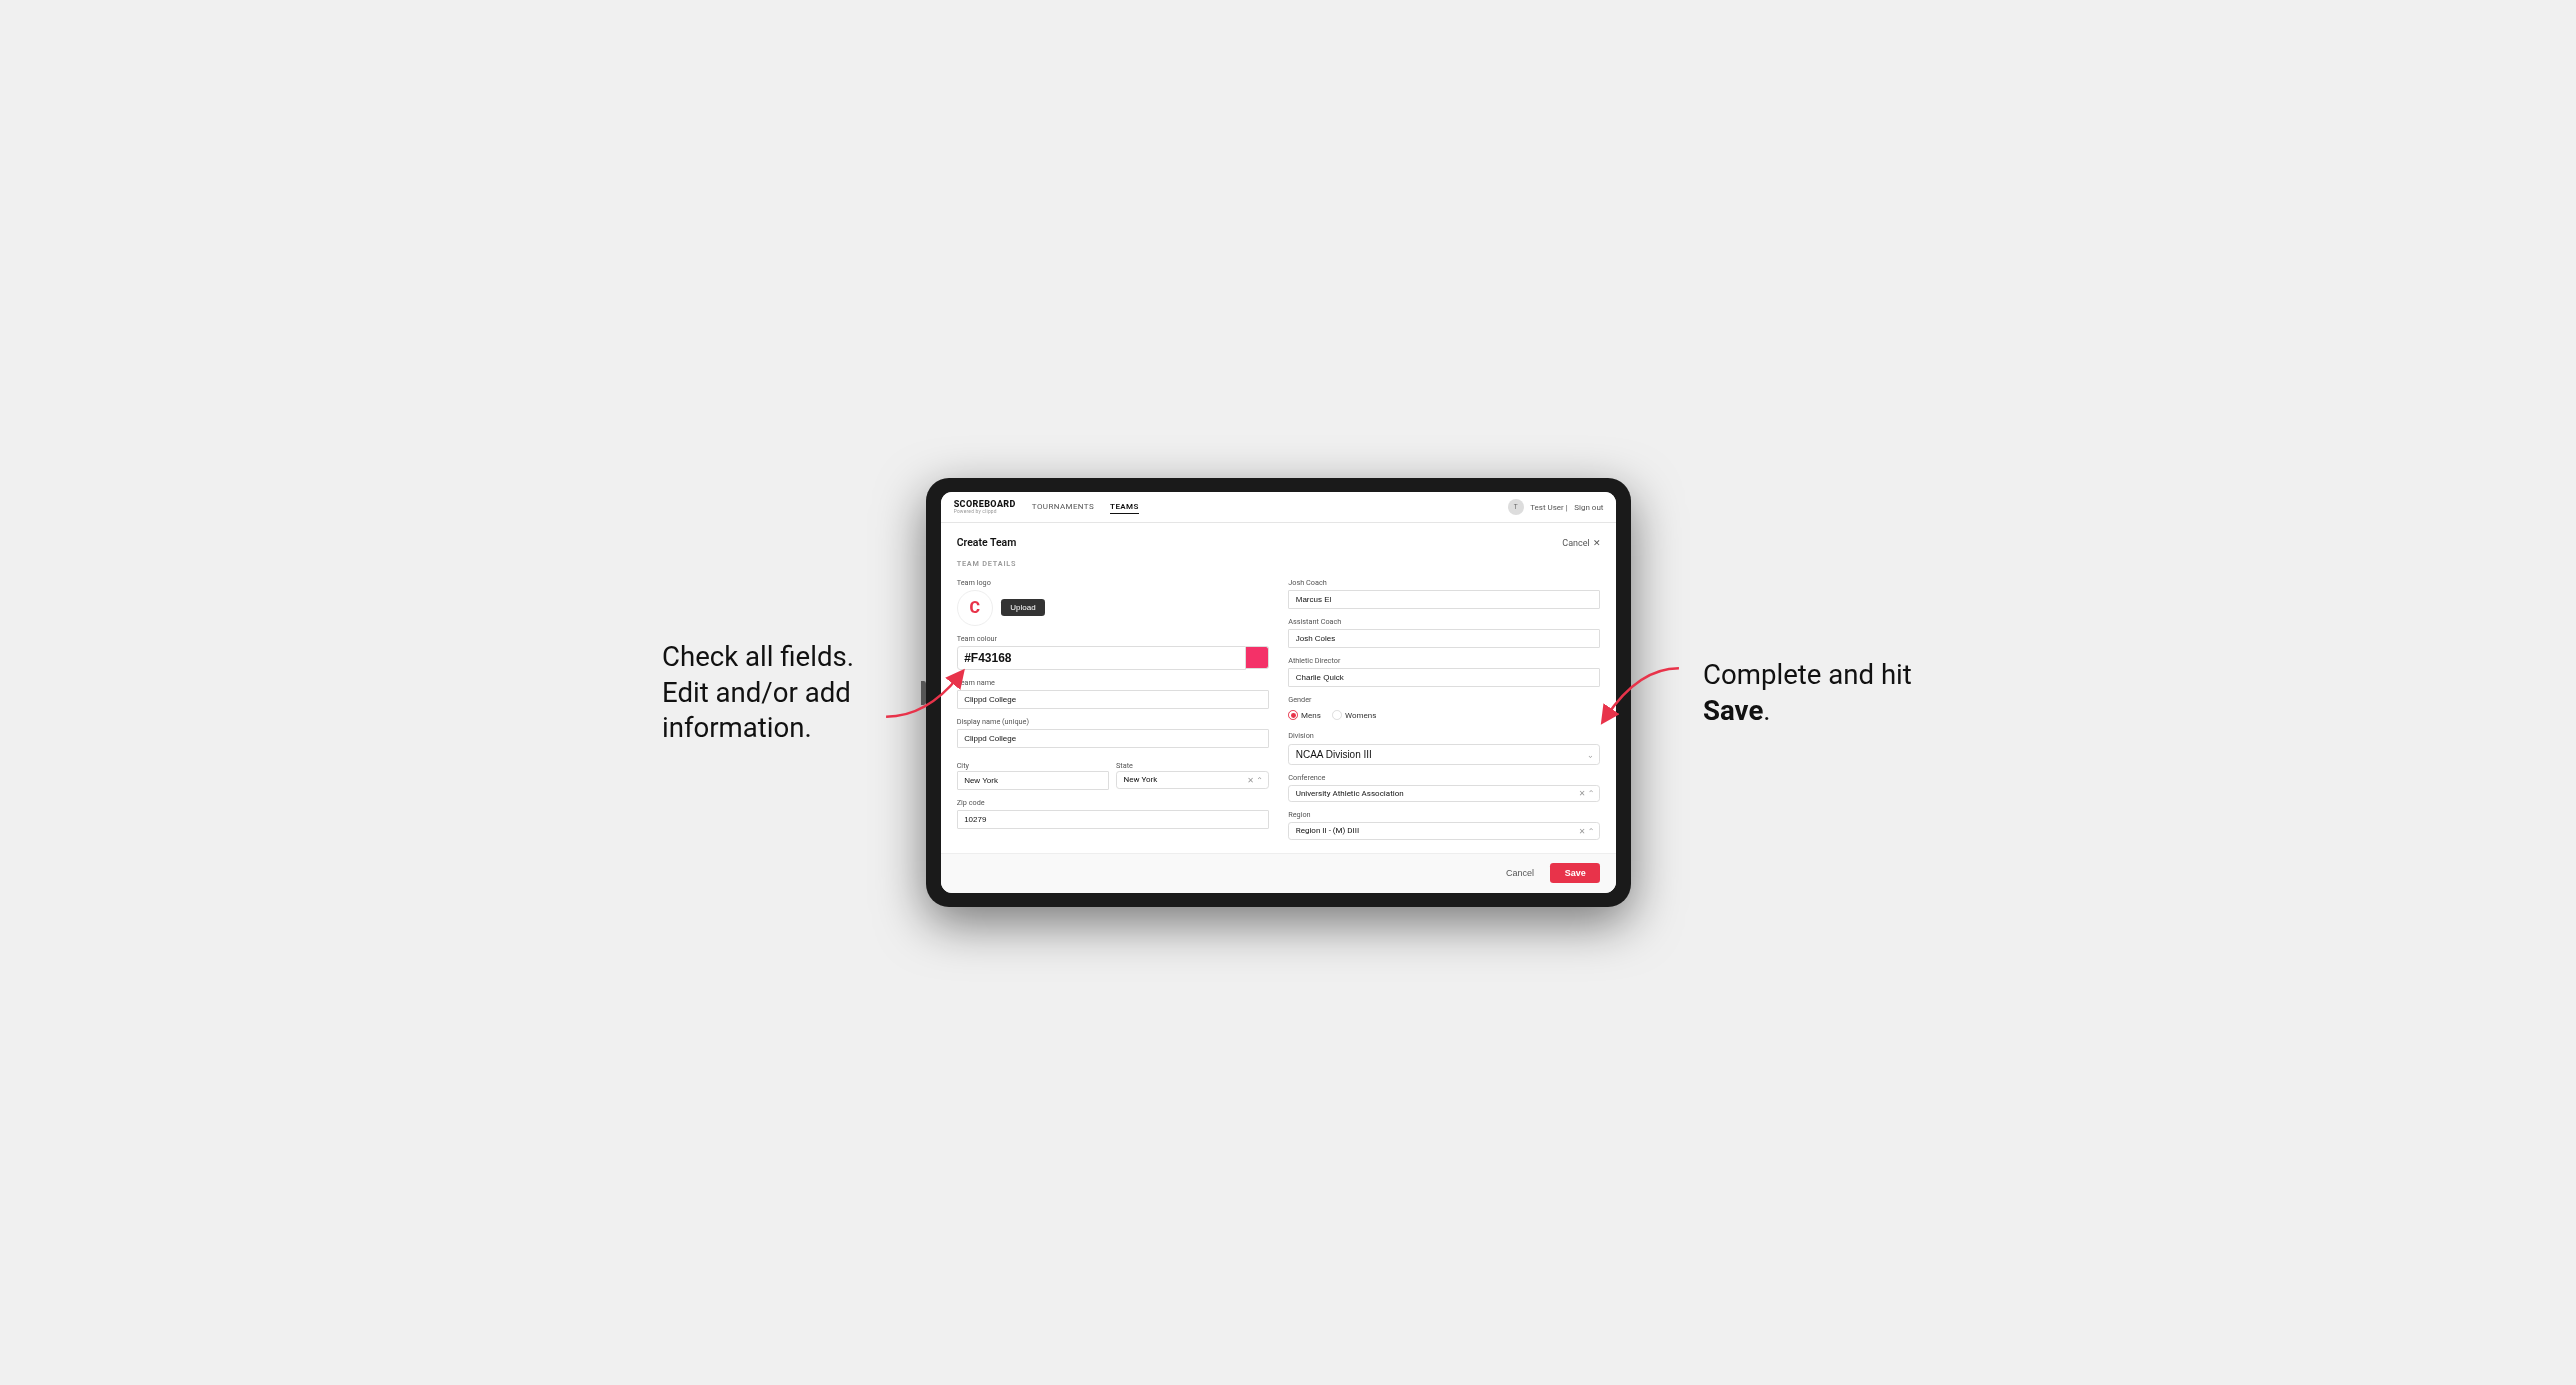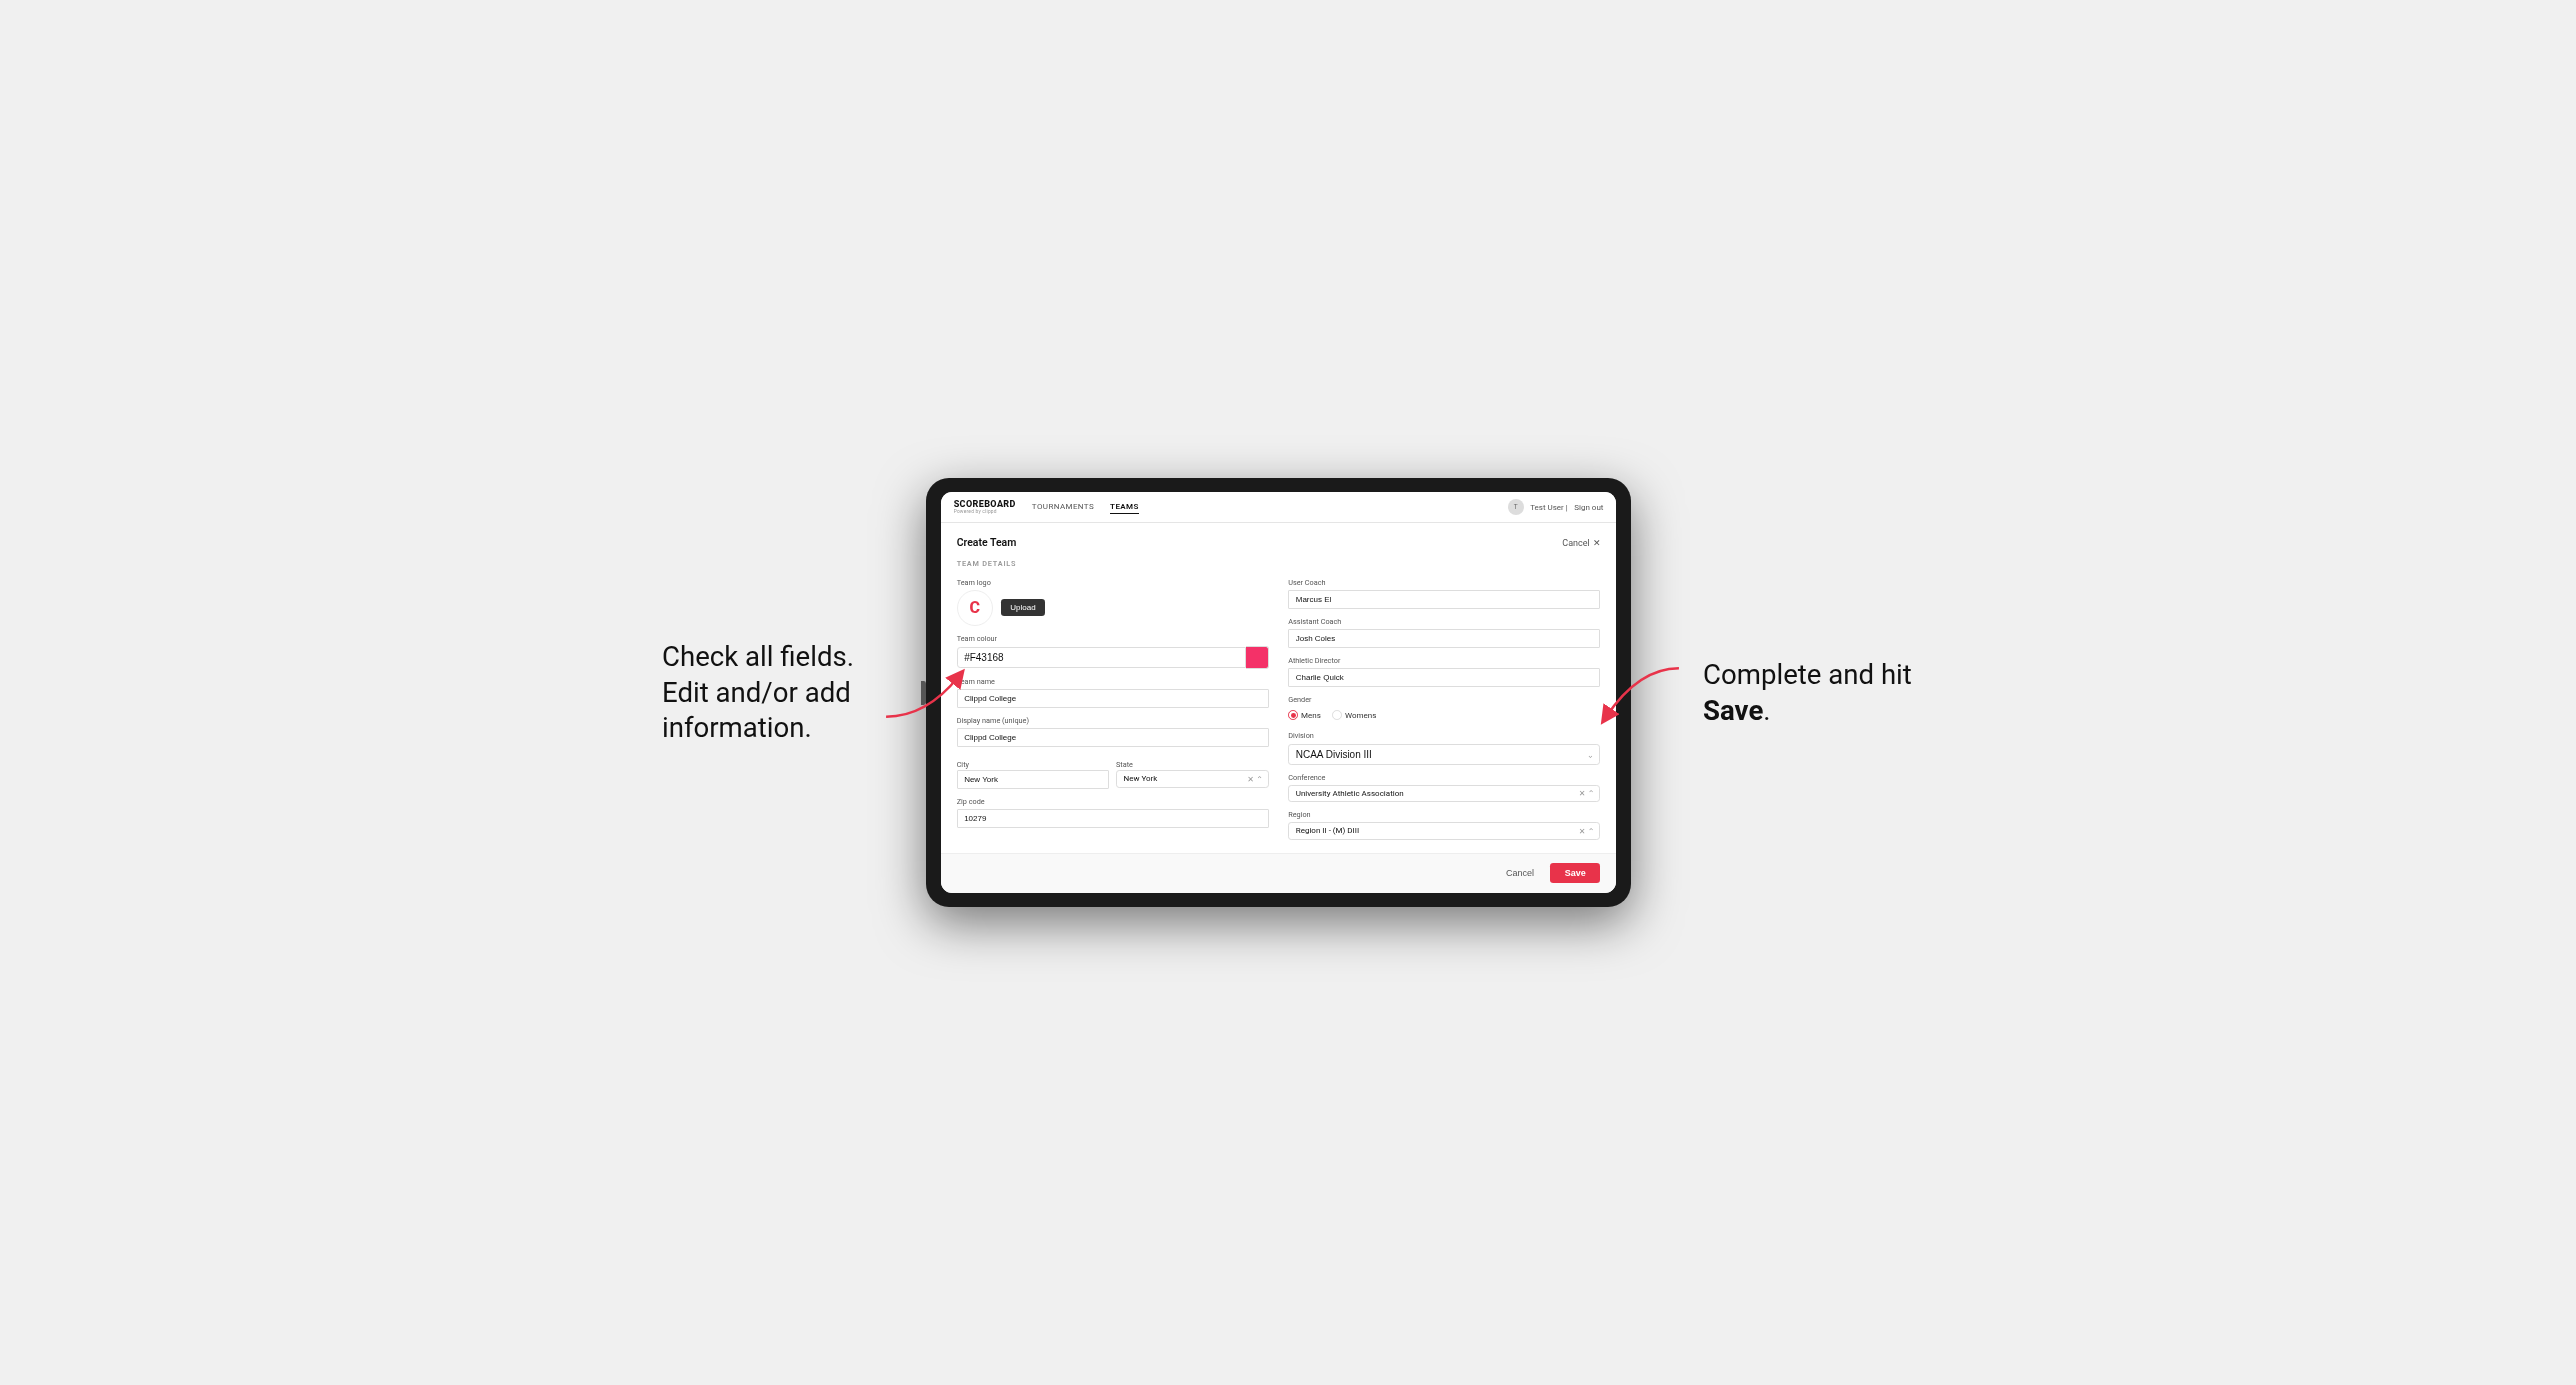--- a/index.html
+++ b/index.html
@@ -209,25 +209,26 @@
     .color-input-group {
       display: flex;
       align-items: center;
       gap: 0;
     }
 
     .color-text-input {
       border: 0.8px solid #ddd;
       border-radius: 3.2px 0 0 3.2px;
       padding: 4px 6.5px;
-      font-size: 10px;
+      font-size: 12px;
       color: #111;
       background: #fff;
       flex: 1;
       outline: none;
+      font-weight: bold;
     }
 
     .color-swatch {
       width: 23px;
       height: 23px;
       background: #F43168;
       border: 0.8px solid #ddd;
       border-left: none;
       border-radius: 0 3.2px 3.2px 0;
       cursor: pointer;
@@ -498,21 +499,21 @@
 
             <div class="field-group">
               <label class="field-label">Zip code</label>
               <input type="text" class="field-input" value="10279" style="">
             </div>
           </div>
 
           <div class="form-right">
 
             <div class="field-group">
-              <label class="field-label">User Coach</label>
+              <label class="field-label">Josh Coach</label>
               <input type="text" class="field-input" value="Marcus El" style="">
             </div>
 
             <div class="field-group">
               <label class="field-label">Assistant Coach</label>
               <input type="text" class="field-input" value="Josh Coles" style="">
             </div>
 
             <div class="field-group">
               <label class="field-label">Athletic Director</label>

